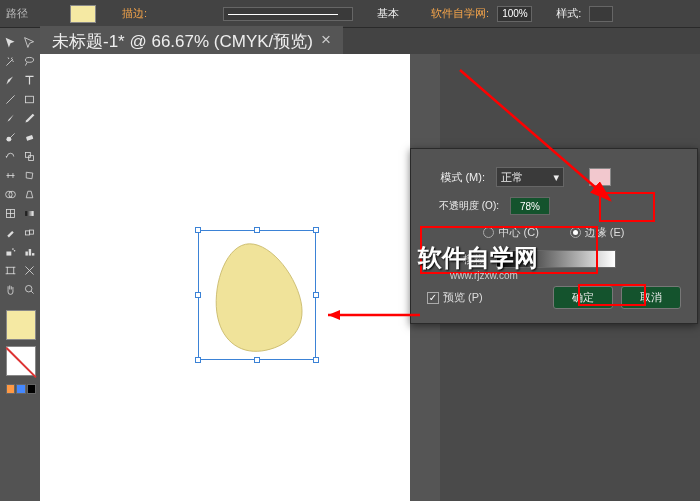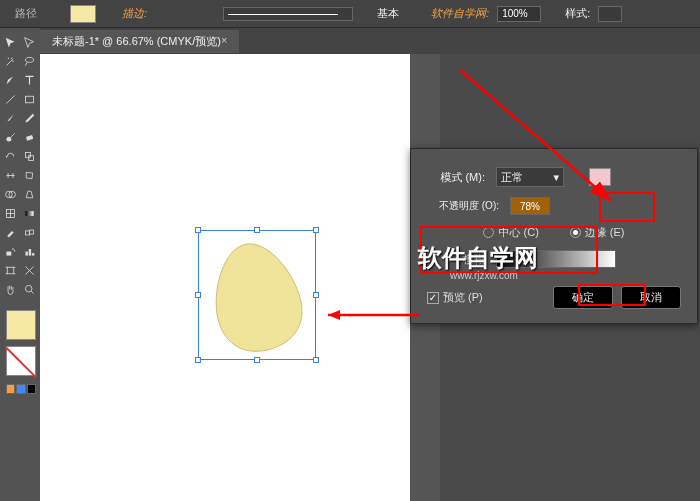--- a/index.html
+++ b/index.html
@@ -25,37 +25,37 @@
       display: flex;
       align-items: center;
       gap: 8px;
       padding-left: 70px;
     }
     .color-chip {
       width: 26px; height: 18px;
       background: #f5e9a3;
       border: 1px solid #888;
     }
-    .top-toolbar .label { color: #f4a44a; font-size: 11px; font-style: italic; }
+    .top-toolbar .label { color: #f4a44a; font-size: 11px; }
     .stroke-preview {
       width: 130px;
       height: 14px;
       background: #3a3a3a;
       border: 1px solid #666;
       position: relative;
     }
     .stroke-preview::after {
       content: '';
       position: absolute;
       top: 6px; left: 4px; right: 14px;
       border-top: 1px solid #fff;
     }
     .basic-label { color: #eee; font-size: 11px; margin-left: 16px; }
     .opacity-input {
-      width: 44px; height: 16px;
+      width: 35px; height: 16px;
       background: #333;
       border: 1px solid #666;
       color: #fff;
       font-size: 10px;
       padding-left: 4px;
       display: flex;
       align-items: center;
     }
     .style-label { color: #eee; font-size: 11px; margin-left: 16px; }
     .style-box {
@@ -134,23 +134,24 @@
       height: 26px;
       display: flex;
       align-items: center;
       background: #434343;
       width: 660px;
     }
     .tab {
       padding: 4px 12px;
       background: #555;
       color: #eee;
-      font-size: 11px;
+      font-size: 17px;
       display: flex;
       align-items: flex-start;
+      gap: 8px;
     }
     .tab .close { color: #ccc; cursor: pointer; }
     
     
     .canvas-wrap {
       position: absolute;
       top: 54px; left: 40px;
       width: 400px; height: 447px;
       background: #555;
     }
@@ -232,21 +233,21 @@
       border: 1px solid #888;
       margin-left: 14px;
     }
     .opacity-bar {
       width: 120px; height: 18px;
       background: linear-gradient(90deg, #000, #fff);
       border: 1px solid #666;
     }
     .opacity-num {
       width: 40px; height: 18px;
-      background: #a16207;
+      background: #14532d;
       border: 1px solid #666;
       color: #fff;
       font-size: 10px;
       text-align: center;
       line-height: 18px;
     }
     .radio-row { justify-content: center; margin-top: 8px; }
     .radio { display: flex; align-items: center; gap: 4px; cursor: pointer; margin: 0 10px; }
     .radio-dot {
       width: 11px; height: 11px;
@@ -266,21 +267,21 @@
       display: flex;
       gap: 8px;
       justify-content: flex-end;
       margin-top: 18px;
       align-items: center;
     }
     .checkbox { display: flex; align-items: center; gap: 4px; margin-right: auto; cursor: pointer; }
     .cb-box { width: 12px; height: 12px; border: 1px solid #aaa; display: flex; align-items: center; justify-content: center; color: #fff; font-size: 10px; }
     .btn {
       padding: 3px 18px;
-      background: #000000;
+      background: #14532d;
       border: 1px solid #777;
       border-radius: 3px;
       color: #eee;
       font-size: 11px;
       cursor: pointer;
     }
     
     
     .redbox {
       position: absolute;
@@ -311,21 +312,21 @@
       color: #ccc;
       font-size: 10px;
       pointer-events: none;
       z-index: 50;
     }
   </style>
 </head>
 <body>
 
 <div class="top-toolbar">
-  <span style="position:absolute;left:15px;color:#bbb;">路径</span>
+  <span style="position:absolute;left:6px;color:#bbb;">路径</span>
   <div class="color-chip"></div>
   <span style="width:10px"></span>
   <span class="label">描边:</span>
   <span style="width:60px"></span>
   <div class="stroke-preview"></div>
   <span class="basic-label">基本</span>
   <span style="width:16px"></span>
   <span class="label">软件自学网:</span>
   <div class="opacity-input">
       <span>100%</span>

